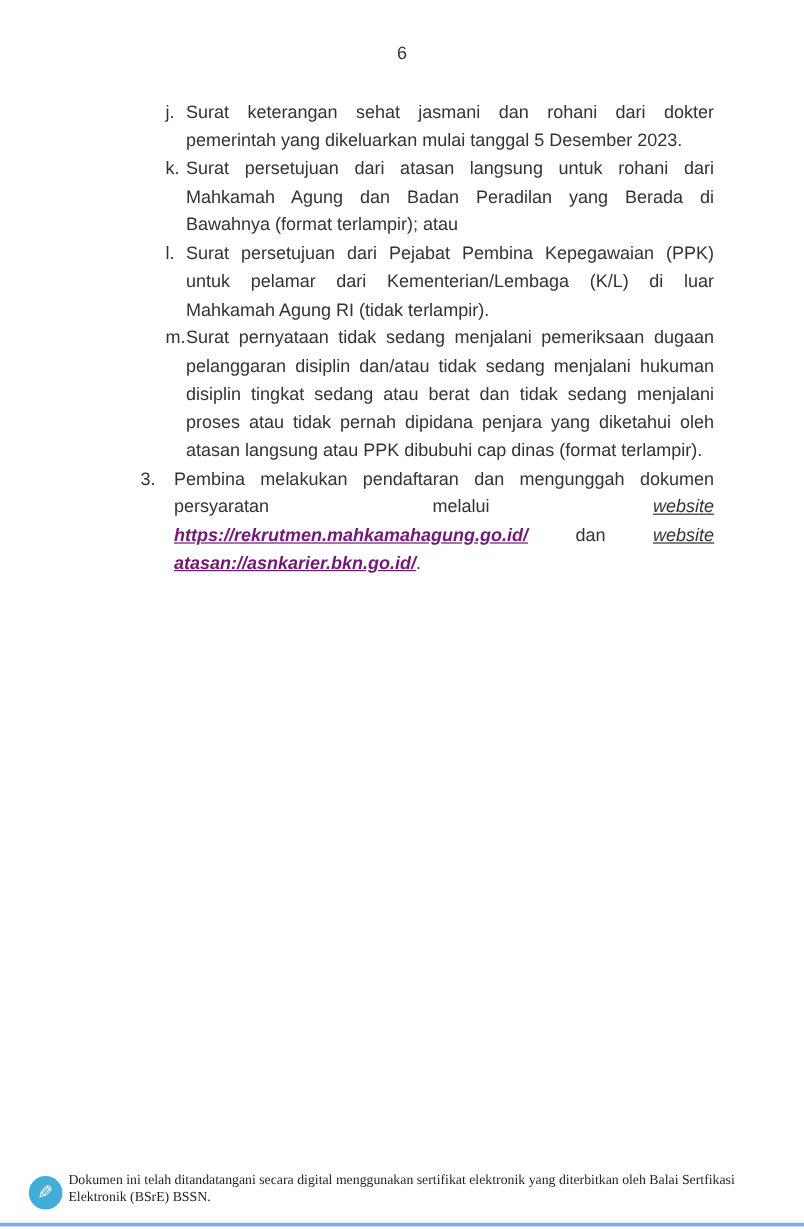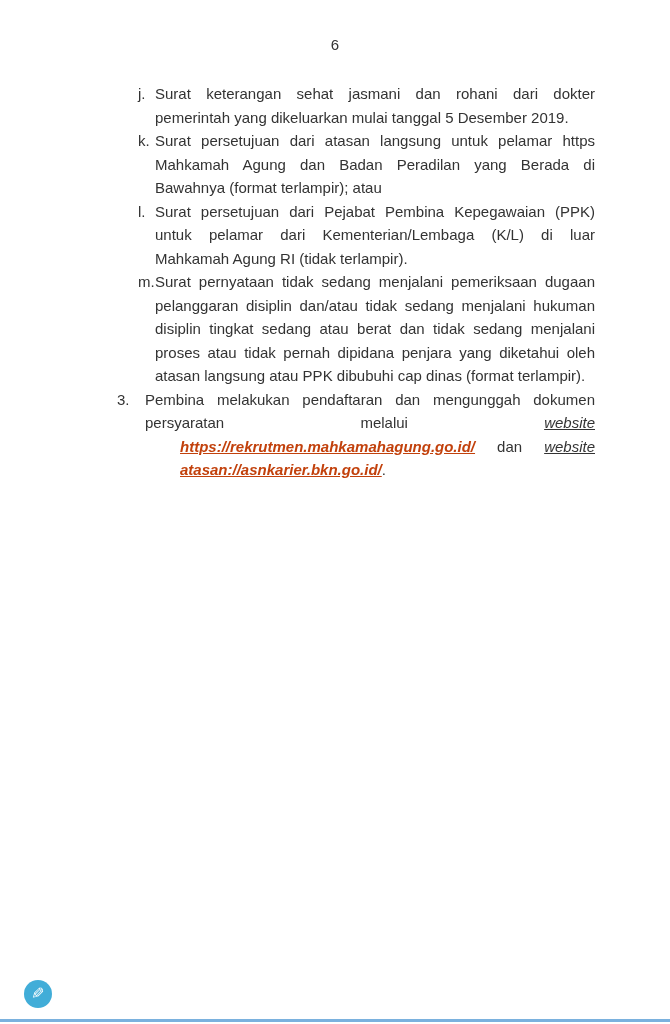--- a/index.html
+++ b/index.html
@@ -50,25 +50,24 @@
   }
   .numbered-item .marker {
     flex: none;
     width: 28px;
   }
   .numbered-item .text {
     flex: 1;
     text-align: justify;
   }
   .doc-link {
-    color: #c2410c;
+    color: #701a75;
     font-weight: bold;
     font-style: italic;
     text-decoration: underline;
-    margin-left: 35px;
   }
   .em-word {
     font-style: italic;
     text-decoration: underline;
   }
   .footer {
     position: absolute;
     left: 24px;
     top: 978px;
     width: 626px;
@@ -113,26 +112,26 @@
 <body>
 
 <div class="page">
 
   <div class="page-number">6</div>
 
   <div class="doc-body">
 
     <div class="letter-item">
       <div class="marker">j.</div>
-      <div class="text">Surat keterangan sehat jasmani dan rohani dari dokter pemerintah yang dikeluarkan mulai tanggal 5 Desember 2019.</div>
+      <div class="text">Surat keterangan sehat jasmani dan rohani dari dokter pemerintah yang dikeluarkan mulai tanggal 5 Desember 2023.</div>
     </div>
 
     <div class="letter-item">
       <div class="marker">k.</div>
-      <div class="text">Surat persetujuan dari atasan langsung untuk pelamar https Mahkamah Agung dan Badan Peradilan yang Berada di Bawahnya (format terlampir); atau</div>
+      <div class="text">Surat persetujuan dari atasan langsung untuk rohani dari Mahkamah Agung dan Badan Peradilan yang Berada di Bawahnya (format terlampir); atau</div>
     </div>
 
     <div class="letter-item">
       <div class="marker">l.</div>
       <div class="text">Surat persetujuan dari Pejabat Pembina Kepegawaian (PPK) untuk pelamar dari Kementerian/Lembaga (K/L) di luar Mahkamah Agung RI (tidak terlampir).</div>
     </div>
 
     <div class="letter-item">
       <div class="marker">m.</div>
       <div class="text">Surat pernyataan tidak sedang menjalani pemeriksaan dugaan pelanggaran disiplin dan/atau tidak sedang menjalani hukuman disiplin tingkat sedang atau berat dan tidak sedang menjalani proses atau tidak pernah dipidana penjara yang diketahui oleh atasan langsung atau PPK dibubuhi cap dinas (format terlampir).</div>
@@ -149,17 +148,18 @@
         <a class="doc-link" href="#">atasan://asnkarier.bkn.go.id/</a><span>.</span>
       </div>
     </div>
 
   </div>
 
   <div class="footer">
     <div class="sig-icon">
       <span class="pen-glyph">✎</span>
     </div>
+    <div class="footer-note">Dokumen ini telah ditandatangani secara digital menggunakan sertifikat elektronik yang diterbitkan oleh Balai Sertfikasi Elektronik (BSrE) BSSN.</div>
   </div>
 
   <div class="footer-rule"></div>
 
 </div>
 
 </body></html>

